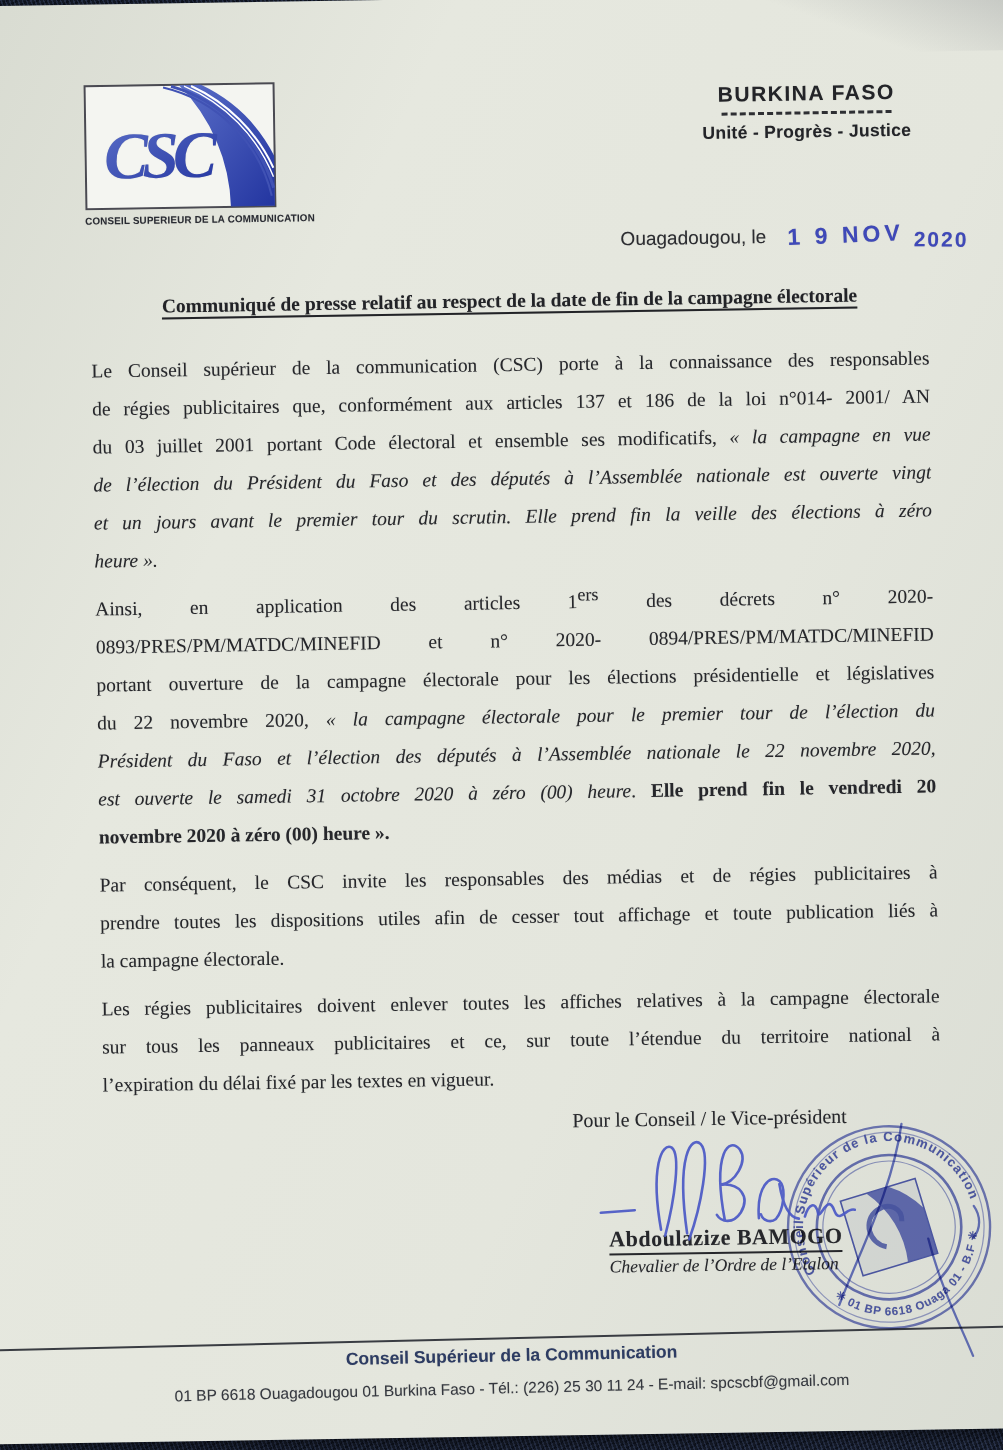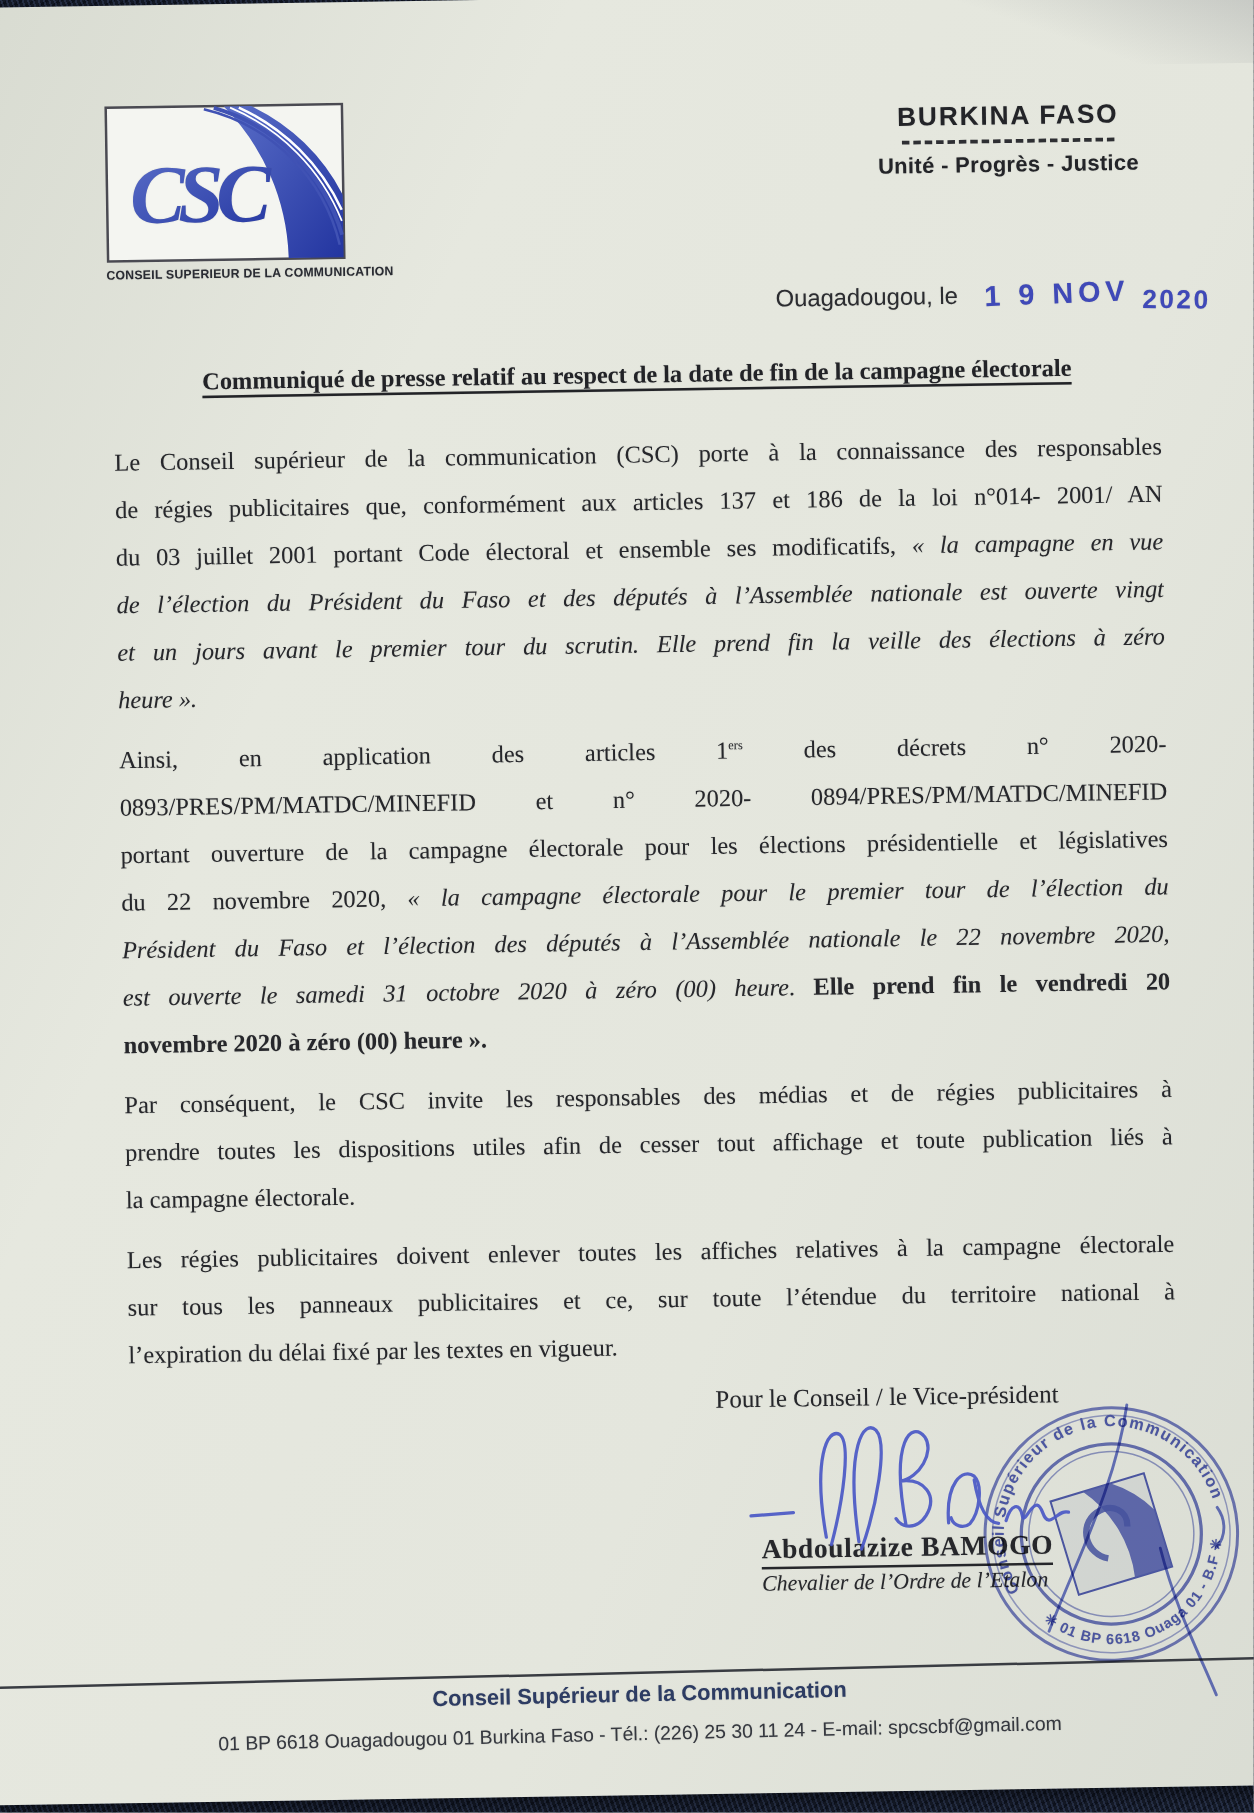--- a/index.html
+++ b/index.html
@@ -53,21 +53,21 @@
     text-decoration:underline;text-decoration-thickness:1.6px;text-underline-offset:5px;color:#222327;}
   .paragraphs{margin-top:30px;}
   .para{margin-top:10px;}
   .para:first-child{margin-top:0;}
   .line{font-size:19.5px;line-height:38px;height:38px;overflow:hidden;text-align:left;}
   .line.j{text-align:justify;}
   .line.j::after{content:"";display:inline-block;width:100%;height:0;}
   .s-n{}
   .s-i{font-style:italic;text-align:right;}
   .s-b{font-weight:700;}
-  .s-sup{vertical-align:super;font-size:10px;line-height:0;}
+  .s-sup{vertical-align:super;font-size:18px;line-height:0;}
 
   
   .sign-intro{position:absolute;left:566px;top:1110px;font-size:20px;color:#26272b;white-space:nowrap;}
   .signature-svg{position:absolute;left:575px;top:1128px;width:300px;height:130px;z-index:3;}
   .sign-name{position:absolute;left:601px;top:1228px;font-size:22px;font-weight:700;letter-spacing:0.5px;
     border-bottom:2.2px solid #26272b;padding-bottom:1px;white-space:nowrap;z-index:1;}
   .sign-role{position:absolute;left:601px;top:1258px;font-size:17.5px;font-style:italic;white-space:nowrap;z-index:1;}
   .stamp-svg{position:absolute;left:761px;top:1113px;width:240px;height:240px;z-index:2;
     mix-blend-mode:multiply;opacity:0.9;}
   .pen-marks{position:absolute;left:760px;top:1095px;width:243px;height:285px;z-index:4;

